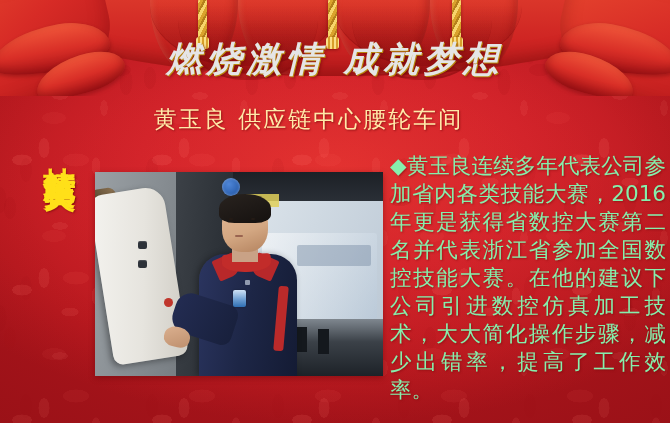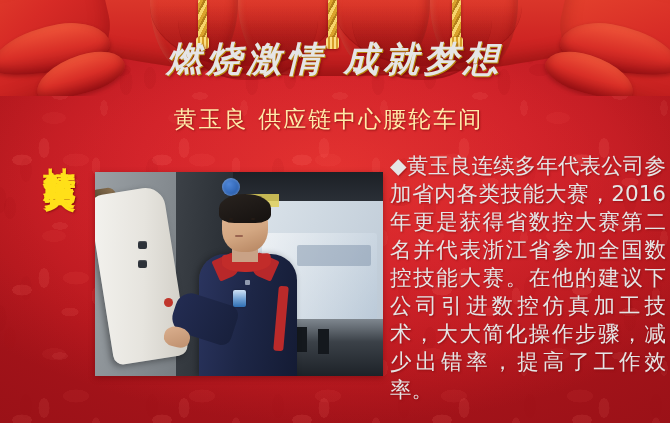--- a/index.html
+++ b/index.html
@@ -158,21 +158,20 @@
     position: absolute;
     top: 104px;
     left: 0;
     width: 617px;
     text-align: center;
     font-size: 23px;
     letter-spacing: 2px;
     color: #ffe9a8;
     text-shadow: 1px 1px 2px rgba(110,8,10,0.6);
     white-space: nowrap;
-    padding-left: 20px;
   }
 
   
   .vlabel {
     position: absolute;
     left: 38px;
     top: 142px;
     width: 40px;
     font-size: 32px;
     font-weight: bold;
@@ -346,21 +345,21 @@
   }
 
   
   .bodycopy {
     position: absolute;
     left: 390px;
     top: 152px;
     width: 276px;
     font-size: 21.5px;
     line-height: 1.30;
-    color: #e5e5e5;
+    color: #86efac;
     letter-spacing: 0px;
     text-shadow: 1px 1px 2px rgba(110,8,10,0.5);
     text-align: justify;
   }
 </style>
 </head>
 <body>
 
 <div id="poster">
 

